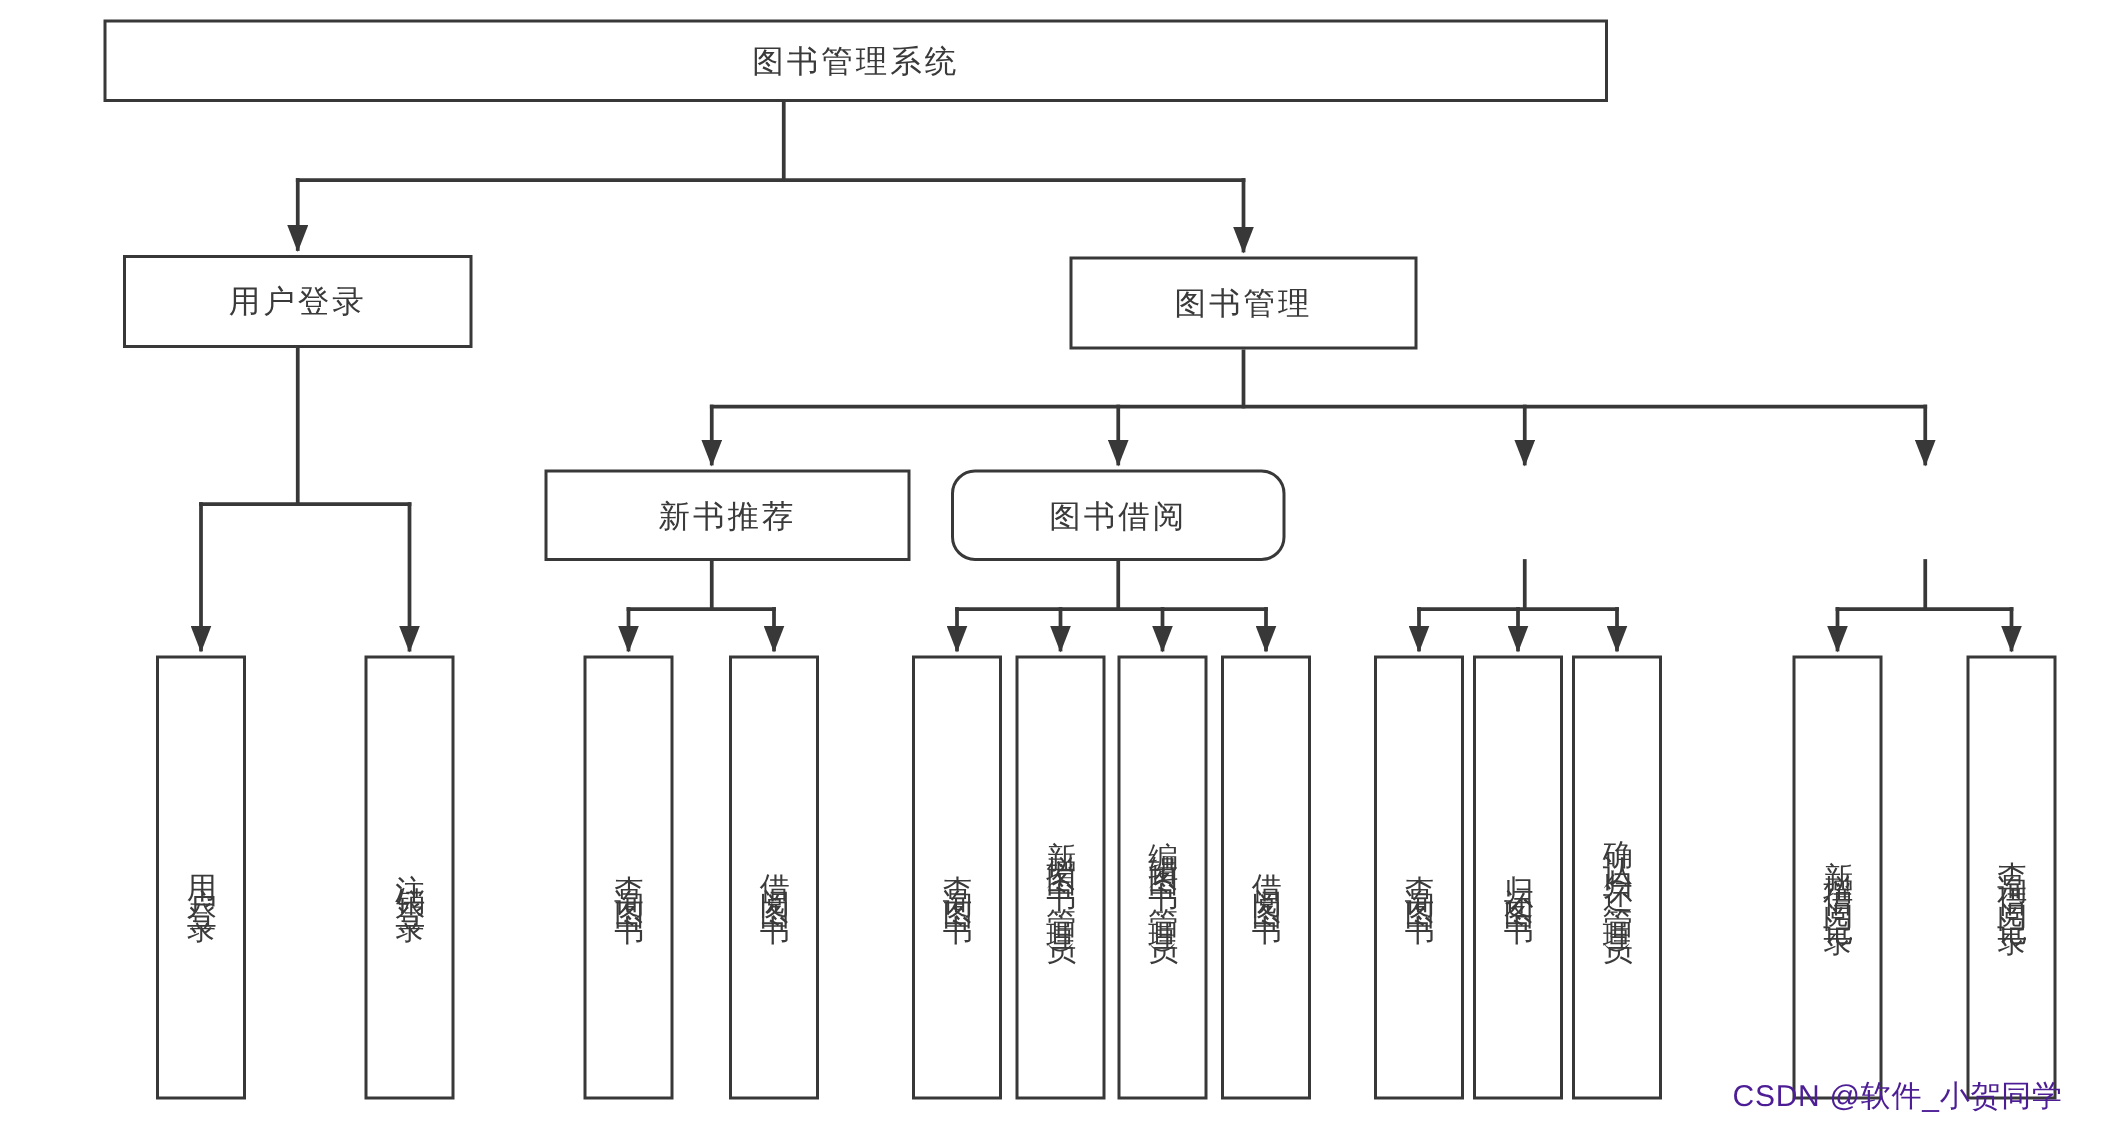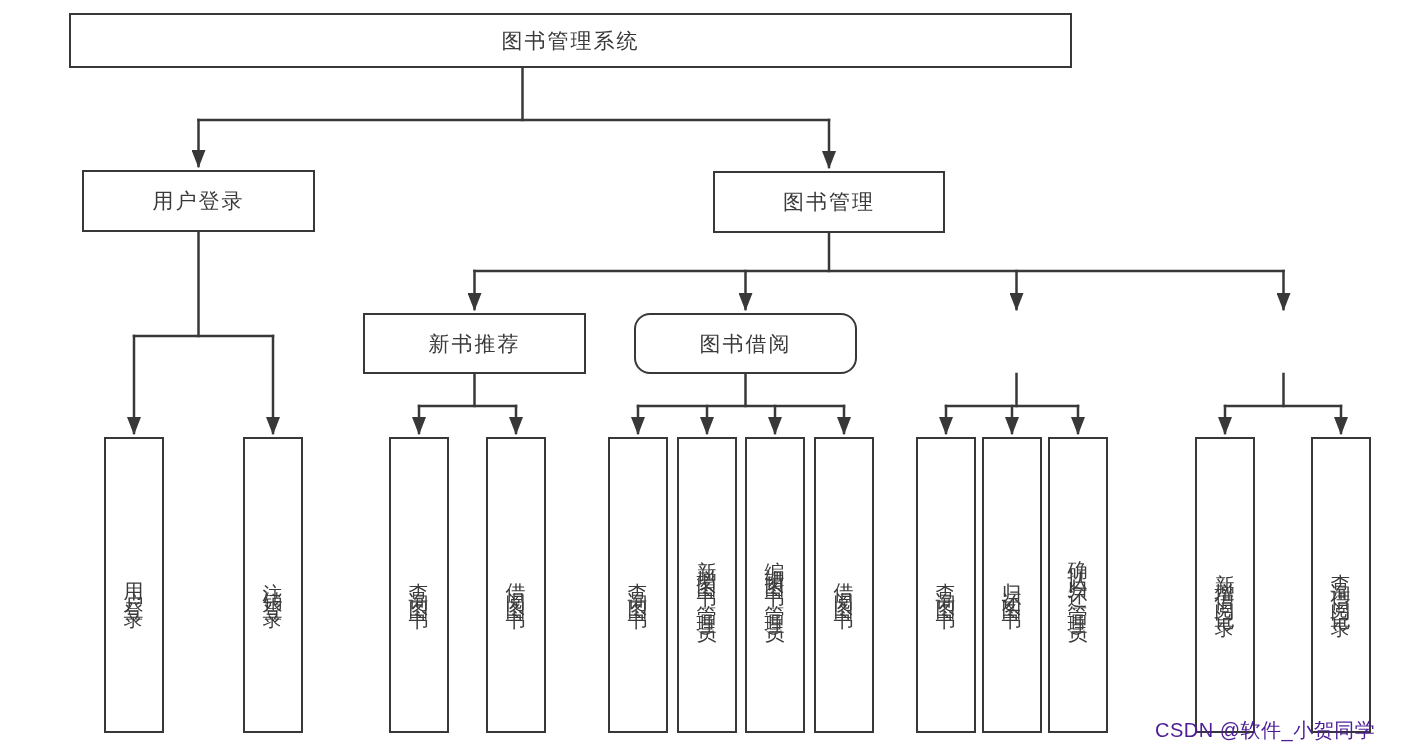--- a/index.html
+++ b/index.html
@@ -104,21 +104,21 @@
       <line x1="1225" y1="406" x2="1225" y2="433" marker-end="url(#arw)"></line>
       <line x1="1341" y1="406" x2="1341" y2="433" marker-end="url(#arw)"></line>
     </g>
   </svg>
 
   <div class="node hbox" style="left:21px; top:13px; width:1003px; height:55px;margin-left:48px;">图书管理系统</div>
 
   <div class="node hbox" style="left:82px; top:170px; width:233px; height:62px;">用户登录</div>
   <div class="node hbox" style="left:713px; top:171px; width:232px; height:62px;">图书管理</div>
 
-  <div class="node hbox" style="left:363px; top:313px; width:223px; height:61px;">新书推荐</div>
+  <div class="node hbox" style="left:363px; top:313px; width:244px; height:61px;">新书推荐</div>
   <div class="node hbox" style="left:634px; top:313px; width:223px; height:61px;border-radius:16px;">图书借阅</div>
 
   <div class="node vbox" style="left:104px; top:437px; width:60px; height:296px;">用户登录</div>
   <div class="node vbox" style="left:243px; top:437px; width:60px; height:296px;">注销登录</div>
 
   <div class="node vbox" style="left:389px; top:437px; width:60px; height:296px;">查询图书</div>
   <div class="node vbox" style="left:486px; top:437px; width:60px; height:296px;">借阅图书</div>
 
   <div class="node vbox" style="left:608px; top:437px; width:60px; height:296px;">查询图书</div>
   <div class="node vbox" style="left:677px; top:437px; width:60px; height:296px;">新增图书（管理员）</div>

